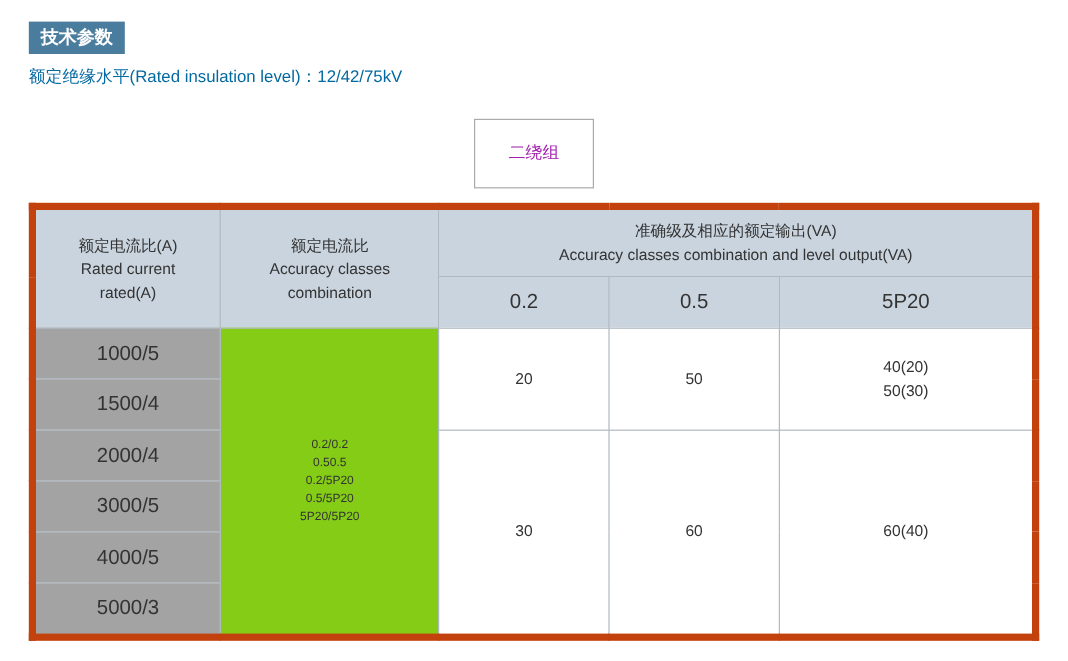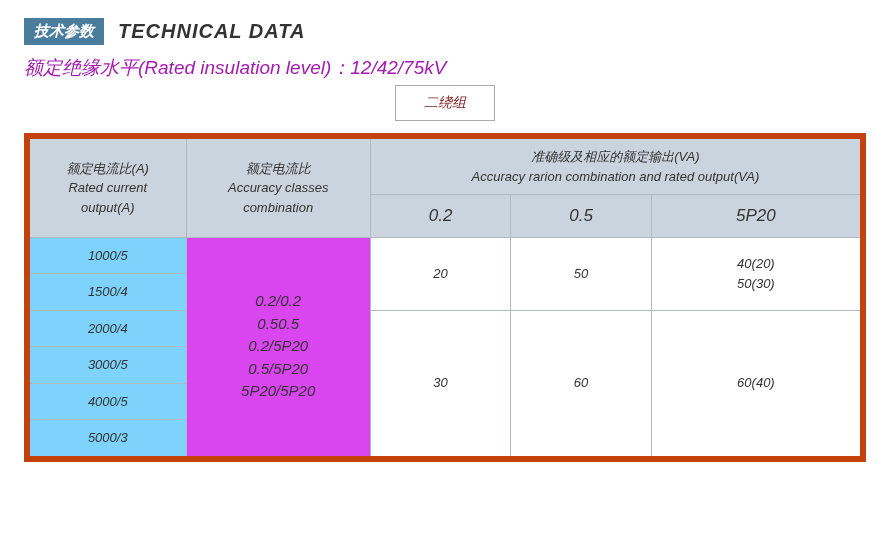--- a/index.html
+++ b/index.html
@@ -1,15 +1,15 @@
 <!DOCTYPE html>
 <html><head>
   <meta charset="utf-8">
   <style>
-    * { box-sizing: border-box; margin: 0; padding: 0; font-style: italic; }
+    * { box-sizing: border-box; margin: 0; padding: 0; }
     body {
       background: #fff;
       font-family: Arial, 'Microsoft YaHei', sans-serif;
       font-size: 13px;
       color: #333;
       width: 890px;
       min-height: 551px;
       padding: 18px 24px 18px 24px;
     }
 
@@ -29,36 +29,36 @@
       white-space: nowrap;
     }
     .header-title {
       font-size: 20px;
       font-weight: bold;
       color: #333;
       letter-spacing: 1px;
     }
 
     .subtitle {
-      font-size: 19px;
-      color: #a21caf;
-      margin-bottom: 4px;
+      font-size: 14px;
+      color: #0369a1;
+      margin-bottom: 26px;
     }
 
     
     .section-label-row {
       display: flex;
       justify-content: center;
       margin-bottom: 12px;
     }
     .section-label {
       border: 1px solid #aaa;
-      padding: 8px 28px;
+      padding: 19px 28px;
       font-size: 14px;
-      color: #7f1d1d;
+      color: #a21caf;
       background: #fff;
     }
 
     
     .data-table {
       width: 100%;
       border-collapse: collapse;
       border: 6px solid #c2410c;
     }
     .data-table th, .data-table td {
@@ -76,67 +76,66 @@
       font-size: 13px;
     }
     .th-sub {
       background: #c9d4de;
       font-weight: normal;
       font-size: 17px;
     }
 
     
     .td-combo {
-      background: #d946ef;
-      font-size: 15px;
+      background: #84cc16;
+      font-size: 10px;
       line-height: 1.8;
     }
 
     
     .td-current {
-      background: #7dd3fc;
-      font-size: 13px;
+      background: #a3a3a3;
+      font-size: 17px;
     }
 
     
     .td-output {
       background: #fff;
       font-size: 13px;
     }
   </style>
 </head>
 <body>
 
 <div class="header-row">
   <div class="tech-badge">技术参数</div>
-  <div class="header-title">TECHNICAL DATA</div>
 </div>
 
 <div class="subtitle">额定绝缘水平(Rated insulation level)：12/42/75kV</div>
 
 <div class="section-label-row">
   <div class="section-label">二绕组</div>
 </div>
 
 <table class="data-table">
   <thead>
     <tr>
       <th class="th-main" rowspan="2">
         <span>额定电流比(A)</span><br>
         <span>Rated current</span><br>
-        <span>output(A)</span>
+        <span>rated(A)</span>
       </th>
       <th class="th-main" rowspan="2">
         <span>额定电流比</span><br>
         <span>Accuracy classes</span><br>
         <span>combination</span>
       </th>
       <th class="th-main" colspan="3">
         <span>准确级及相应的额定输出(VA)</span><br>
-        <span>Accuracy rarion combination and rated output(VA)</span>
+        <span>Accuracy classes combination and level output(VA)</span>
       </th>
     </tr>
     <tr>
       <th class="th-sub">0.2</th>
       <th class="th-sub">0.5</th>
       <th class="th-sub">5P20</th>
     </tr>
   </thead>
   <tbody>
 

